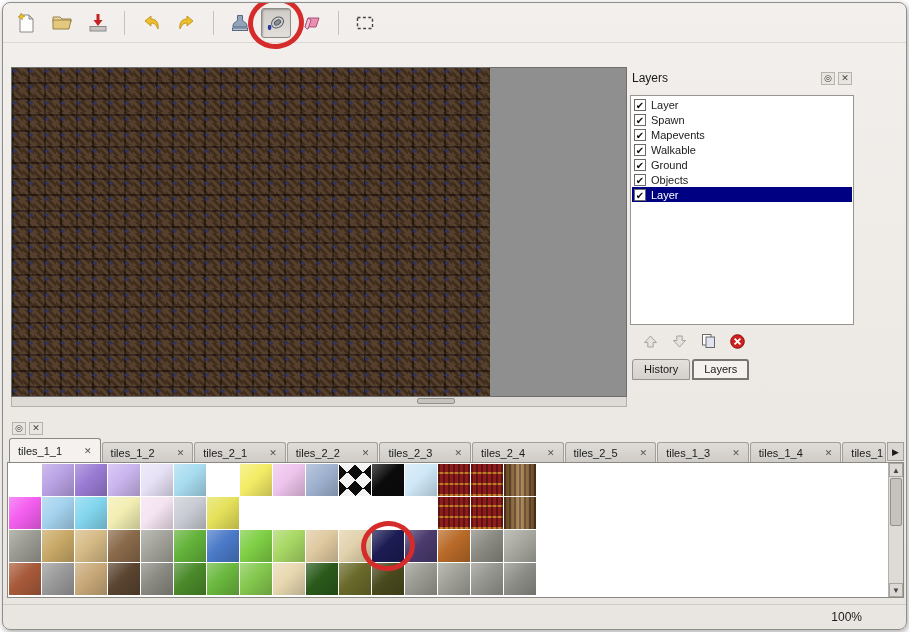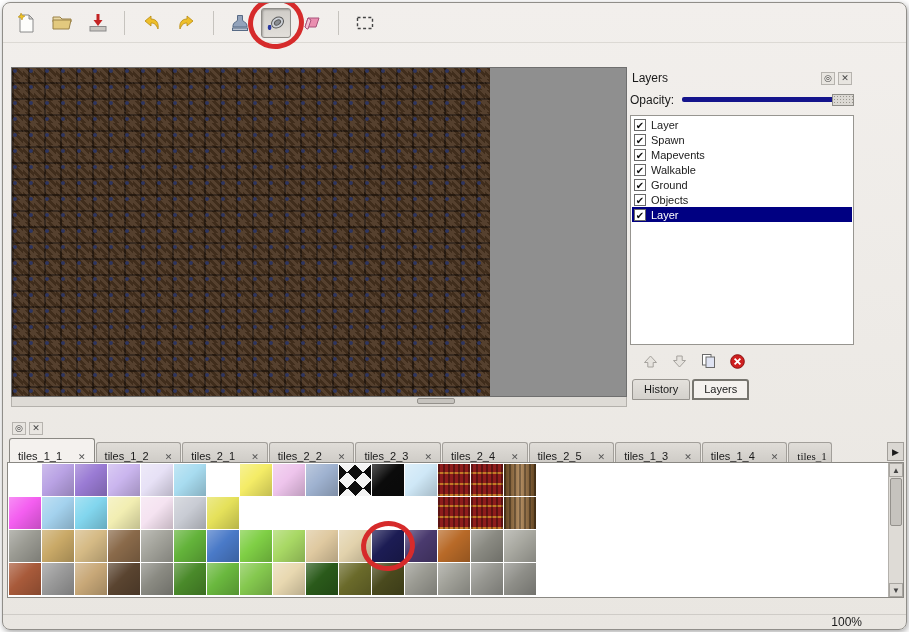--- a/index.html
+++ b/index.html
@@ -54,39 +54,39 @@
   .layer-row.selected { background: #000082; color: #fff; }
   .checkbox { width: 12px; height: 12px; background: #fff; border: 1px solid #6a6a6a; font-size: 10px; line-height: 11px; text-align: center; color: #111; flex: none; }
   .layer-actions { display: flex; align-items: center; gap: 12px; height: 32px; padding: 0 12px; }
   .act-btn { display: flex; align-items: center; }
   .panel-tabs { display: flex; gap: 2px; padding-left: 2px; margin-top: 2px; }
   .ptab { padding: 3px 11px; font-size: 11px; border: 1px solid #97948f; background: linear-gradient(#e4e1dc, #d4d1cc); border-radius: 3px 3px 0 0; }
   .ptab.active { background: #f4f1ee; border: 2px solid #77756f; padding: 2px 10px 3px; }
   
   .tilesets-panel { position: absolute; left: 4px; top: 416px; width: 897px; }
   .ts-tabs { position: relative; display: flex; align-items: flex-end; height: 25px; padding-left: 2px; }
-  .ts-tab { display: flex; align-items: flex-end; gap: 16px; height: 20px; padding: 0 8px; margin-right: 1px; border: 1px solid #a29f9a; border-bottom: none; border-radius: 3px 3px 0 0; background: linear-gradient(#e0ddd8, #cfccc7); font-size: 11px; white-space: nowrap; }
+  .ts-tab { display: flex; align-items: center; gap: 22px; height: 20px; padding: 0 8px; margin-right: 1px; border: 1px solid #a29f9a; border-bottom: none; border-radius: 3px 3px 0 0; background: linear-gradient(#e0ddd8, #cfccc7); font-size: 11px; white-space: nowrap; }
   .ts-tab.active { height: 24px; background: #f4f1ee; border-color: #8a8883; }
   .ts-close { font-size: 9px; color: #555; }
-  .ts-tab.trunc { max-width: 44px; overflow: hidden; font-family: Liberation Serif, serif; }
+  .ts-tab.trunc { max-width: 44px; overflow: hidden; }
   .ts-arrow { position: absolute; right: 0; bottom: 1px; width: 17px; height: 19px; display: flex; align-items: center; justify-content: center; font-size: 9px; background: #dad7d2; border: 1px solid #a29f9a; }
   .ts-grid-wrap { position: relative; height: 136px; background: #fff; border: 1px solid #8a8883; }
   .ts-grid { position: absolute; left: 1px; top: 1px; display: grid; grid-template-columns: repeat(16, 32px); grid-auto-rows: 32px; gap: 1px; }
   .tile { width: 32px; height: 32px; position: relative; }
   .tile.tex { background-image: linear-gradient(135deg, rgba(255,255,255,.30), rgba(255,255,255,0) 45%, rgba(0,0,0,.20)); }
   .tile.checker { background: conic-gradient(from 45deg, #0c0c0c 0 25%, #f4f4f4 0 50%, #0c0c0c 0 75%, #f4f4f4 0); background-size: 16px 16px; }
   .tile.carpet { background-color: #8e1c1c; background-image: repeating-linear-gradient(90deg, rgba(0,0,0,.35) 0 2px, rgba(0,0,0,0) 2px 5px), repeating-linear-gradient(0deg, rgba(244,196,48,.55) 0 2px, rgba(0,0,0,0) 2px 11px); }
   .tile.column { background-color: #9c6a30; background-image: repeating-linear-gradient(90deg, rgba(0,0,0,.30) 0 2px, rgba(0,0,0,0) 2px 5px), linear-gradient(90deg, rgba(0,0,0,.4), rgba(255,255,255,.25) 50%, rgba(0,0,0,.4)); }
   .ts-vscroll { position: absolute; right: 0; top: 0; width: 15px; height: 100%; background: #dedbd6; border-left: 1px solid #b4b1ac; }
   .vs-btn { position: absolute; left: 0; width: 14px; height: 14px; display: flex; align-items: center; justify-content: center; font-size: 8px; color: #444; background: #dcd9d4; border: 1px solid #a8a5a0; }
   .vs-btn.up { top: 0; }
   .vs-btn.down { bottom: 0; }
   .vs-thumb { position: absolute; top: 15px; left: 1px; width: 12px; height: 48px; background: #c6c3be; border: 1px solid #94918c; border-radius: 2px; }
   
-  .statusbar { position: absolute; left: 0; bottom: 0; width: 100%; height: 15px; display: flex; align-items: center; justify-content: flex-end; padding-right: 44px; border-top: 1px solid #cfccc7; }
+  .statusbar { position: absolute; left: 0; bottom: 0; width: 100%; height: 25px; display: flex; align-items: center; justify-content: flex-end; padding-right: 44px; border-top: 1px solid #cfccc7; }
   
   .anno-circle { position: absolute; border: 5px solid #d62b2b; border-radius: 50%; pointer-events: none; z-index: 40; }
   .tb-anno { left: 50%; top: 50%; width: 56px; height: 52px; transform: translate(-50%,-50%) rotate(-8deg); }
   .tile-anno { left: 50%; top: 50%; width: 54px; height: 50px; transform: translate(-50%,-50%) rotate(-8deg); }
 </style>
 </head>
 <body>
 
 <div class="window">
 
@@ -159,27 +159,20 @@
     <div class="map-hscroll">
       <div class="map-hthumb"></div>
     </div>
   </div>
 
   <div class="layers-panel">
     <div class="panel-header">
       <span class="panel-title">Layers</span>
       <span class="win-icon">◎</span>
       <span class="win-icon">✕</span>
-    </div>
-    <div class="opacity-row">
-      <span>Opacity:</span>
-      <div class="slider">
-        <div class="slider-bar"></div>
-        <div class="slider-handle"></div>
-      </div>
     </div>
     <div class="layer-list" id="layer-list">
         <div class="layer-row">
           <span class="checkbox">✔</span>
           <span class="layer-label">Layer</span>
         </div>
         <div class="layer-row">
           <span class="checkbox">✔</span>
           <span class="layer-label">Spawn</span>
         </div>

